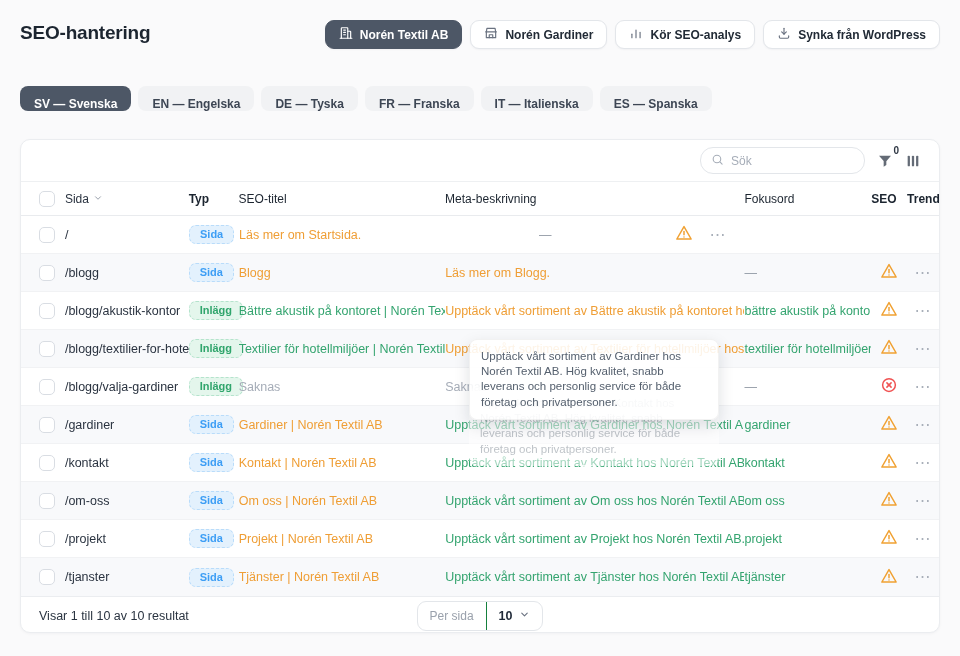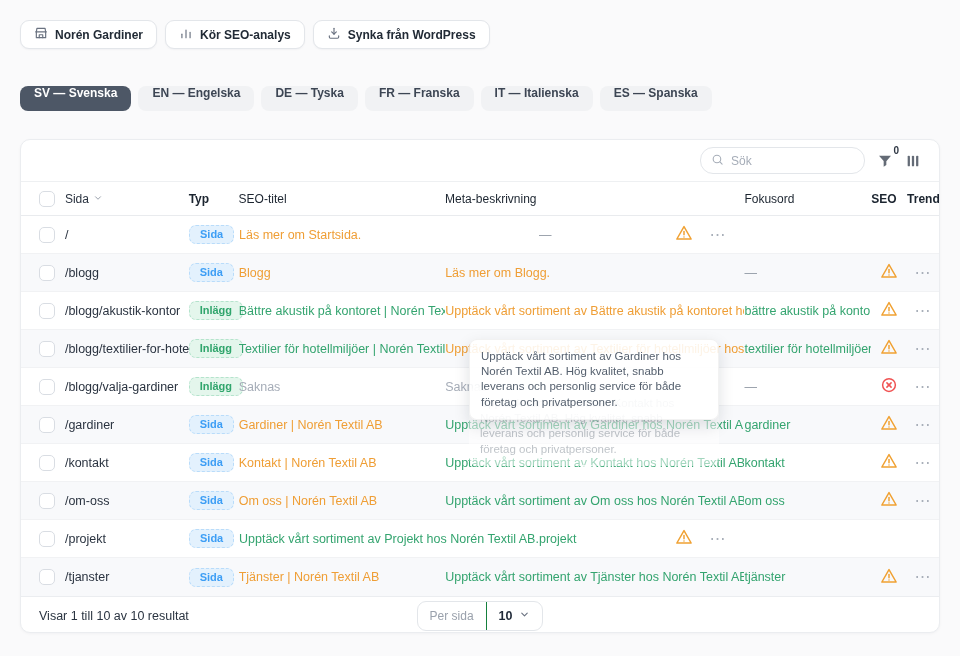--- a/index.html
+++ b/index.html
@@ -21,21 +21,21 @@
     font-size:12px; font-weight:700; color:#222b36; cursor:pointer;
     box-shadow:0 1px 2px rgba(16,24,40,.04); white-space:nowrap;
     font-family: "Liberation Sans", sans-serif;
   }
   .btn svg { color:#6a7280; flex:0 0 auto; }
   .btn.dark { background:#4d5766; border-color:#4d5766; color:#fff; }
   .btn.dark svg { color:#fff; }
   
   .lang-row { display:flex; gap:7px; margin:37px 20px 0; }
   .lang-pill {
-    height:25px; display:flex; align-items:flex-start; padding:0 14px;
+    height:25px; display:flex; align-items:flex-end; padding:0 14px;
     background:#f1f2f4; border:none; border-radius:8px;
     font-size:12px; font-weight:600; color:#3d4654; cursor:pointer; white-space:nowrap;
     font-family: "Liberation Sans", sans-serif;
   }
   .lang-pill.v-active { background:#4d5766; color:#fff; }
   
   .card {
     position:relative; margin:28px 20px 0; width:920px; height:494px;
     background:#fff; border:1px solid #ebedf0; border-radius:10px;
     box-shadow:0 1px 3px rgba(16,24,40,.04);
@@ -104,21 +104,31 @@
     position:absolute; left:448px; top:199px; width:250px; z-index:5;
     background:rgba(255,255,255,0.88); border:1px solid rgba(0,0,0,0.05); border-radius:8px;
     padding:9px 11px; font-size:11.5px; line-height:1.32; color:#55606e;
     box-shadow:0 6px 16px rgba(16,24,40,0.13);
   }
 </style>
 </head>
 <body>
 
 <div class="topbar">
+  <h1 class="page-title">SEO-hantering</h1>
   <div class="btn-row">
+    <button class="btn dark">
+      <span><svg width="14" height="14" viewBox="0 0 24 24" fill="none" stroke="currentColor" stroke-width="2" stroke-linecap="round" stroke-linejoin="round">
+            <path d="M4 21V4a1 1 0 0 1 1-1h9a1 1 0 0 1 1 1v17"></path>
+            <path d="M15 9h4a1 1 0 0 1 1 1v11"></path>
+            <path d="M2 21h20"></path>
+            <path d="M8 7h3M8 11h3M8 15h3"></path>
+          </svg></span>
+      <span>Norén Textil AB</span>
+    </button>
     <button class="btn">
       <span><svg width="14" height="14" viewBox="0 0 24 24" fill="none" stroke="currentColor" stroke-width="2" stroke-linecap="round" stroke-linejoin="round">
             <path d="M4 10 5 4h14l1 6"></path>
             <path d="M4 10v10h16V10"></path>
             <path d="M9 20v-5h6v5"></path>
             <path d="M3 10h18"></path>
           </svg></span>
       <span>Norén Gardiner</span>
     </button>
     <button class="btn">
@@ -450,20 +460,23 @@
       </div>
 
       <div class="trow">
         <div class="cell c-check">
           <span class="checkbox"></span>
         </div>
         <div class="cell c-sida">/projekt</div>
         <div class="cell c-typ">
           <span class="badge v-blue">Sida</span>
         </div>
+        <div class="cell c-titel">
+          <span class="v-orange">Projekt | Norén Textil AB</span>
+        </div>
         <div class="cell c-meta">
           <span class="v-green">Upptäck vårt sortiment av Projekt hos Norén Textil AB. Hög k...</span>
         </div>
         <div class="cell c-fokus">
           <span class="v-green">projekt</span>
         </div>
         <div class="cell c-seo seo-cell" data-status="warning">
           <span class="icon-warning"><svg width="18" height="18" viewBox="0 0 24 24" fill="none" stroke="#f0a132" stroke-width="2" stroke-linecap="round" stroke-linejoin="round">
               <path d="M12 3.5 2.5 20h19L12 3.5z"></path>
               <path d="M12 10v4.2"></path>

